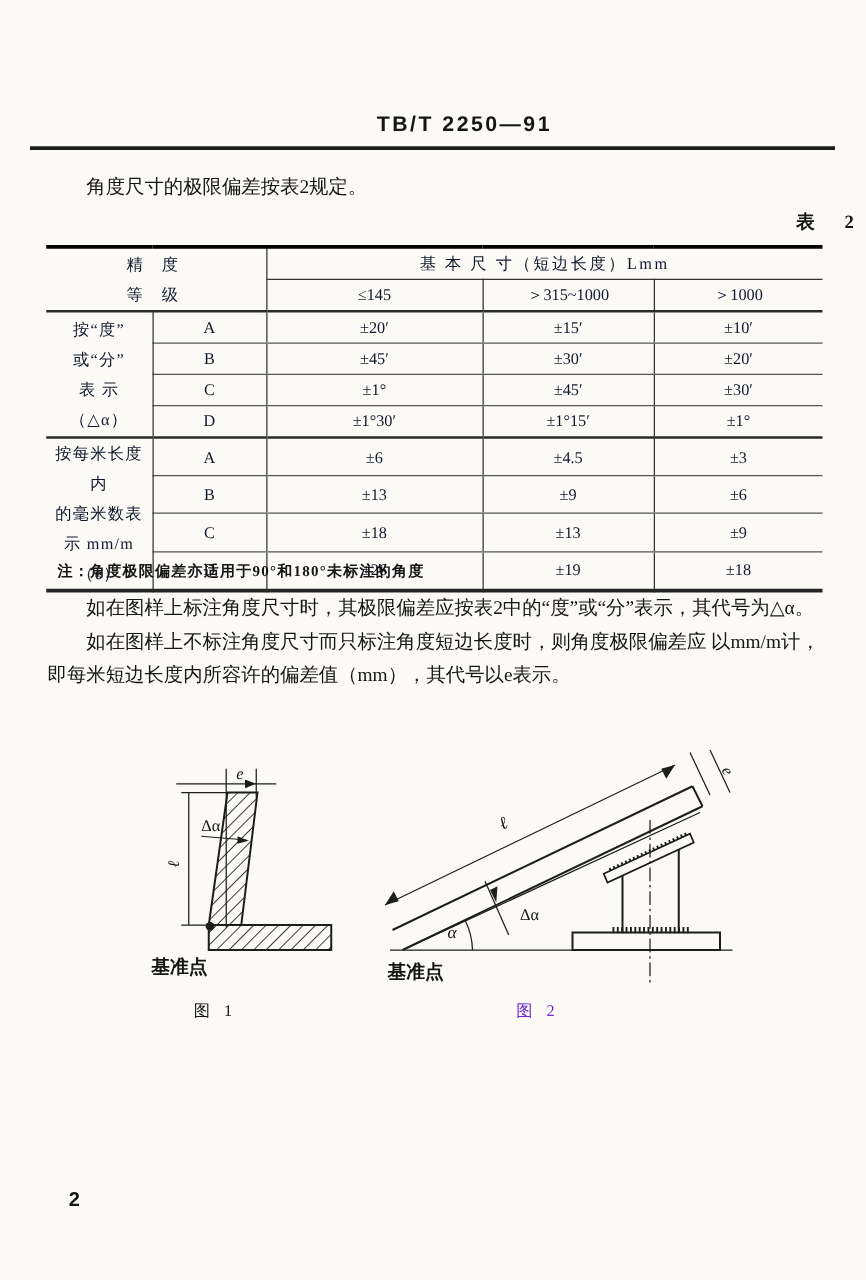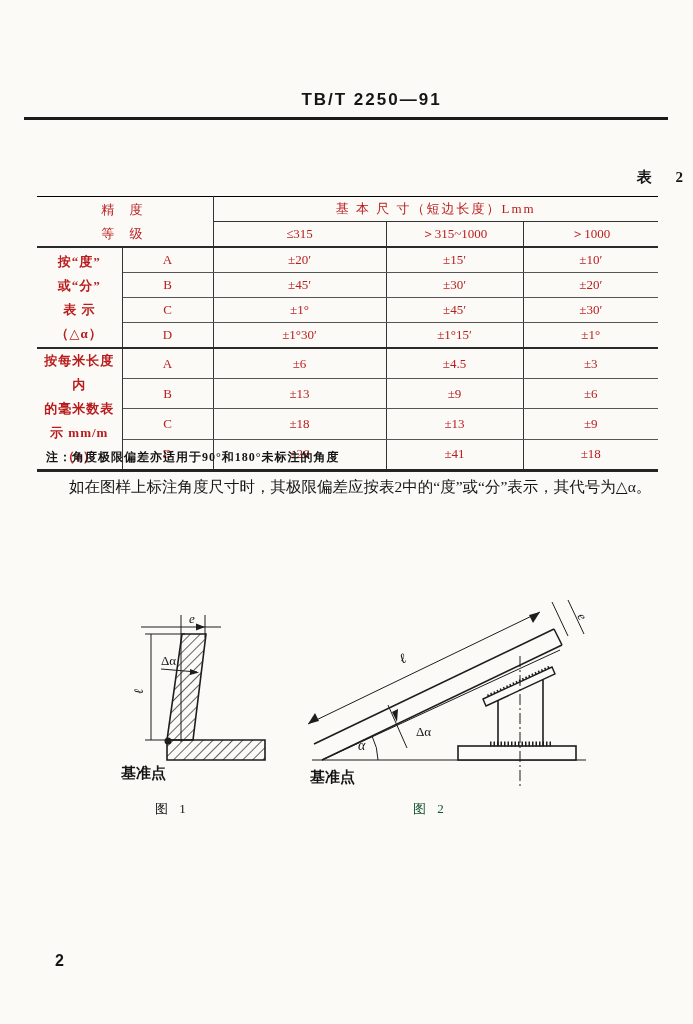--- a/index.html
+++ b/index.html
@@ -16,58 +16,59 @@
     padding-left:25px;
   }
   .head-rule{position:absolute; top:117px; left:24px; width:644px; height:3px; background:#1b1b1b;}
   
   .intro{position:absolute; top:139px; left:38px; width:622px; font-size:15.5px; text-indent:2em;}
   .table-title{position:absolute; top:168px; left:0; width:100%; text-align:right; font-size:15px; font-weight:bold;}
   .table-title span{letter-spacing:10px;}
   
   .tbl-wrap{position:absolute; top:196px; left:37px; width:621px;}
   table.spec{border-collapse:collapse; width:621px; table-layout:fixed;
-    font-size:13px; color:#b91c1c;
-    border-top:1px solid #000000; border-bottom:3px solid #242424;}
+    font-size:13px; color:#0f172a;
+    border-top:3px solid #000000; border-bottom:3px solid #242424;}
   table.spec td{padding:0 4px; text-align:center; vertical-align:middle; height:24px;}
   td.corner{border-right:1px solid #333; border-bottom:2px solid #2a2a2a; line-height:24px; letter-spacing:6px;}
   td.spanhead{border-bottom:1px solid #333; height:27px; letter-spacing:2px;}
   td.subcol{border-left:1px solid #333; border-bottom:2px solid #2a2a2a; height:26px;}
   td.subcol:first-child{border-left:none;}
   td.glabel{border-right:1px solid #333; text-align:left; padding-left:6px; font-size:13px;}
   td.glabel .ln{display:block; line-height:24px; letter-spacing:1px;}
   td.grade{border-bottom:1px solid #555;}
   td.val{border-left:1px solid #333; border-bottom:1px solid #555;}
   tr.grp-end td.grade, tr.grp-end td.val{border-bottom:2px solid #2a2a2a;}
   tr.last td.grade, tr.last td.val{border-bottom:none;}
-  td.glabel{border-bottom:2px solid #2a2a2a;font-weight:bold;}
+  td.glabel{border-bottom:2px solid #2a2a2a;}
   td.glabel.lastg{border-bottom:none;}
   
   .note{position:absolute; top:449px; left:46px; font-size:12px; font-weight:bold; letter-spacing:1px;}
   .paras{position:absolute; top:473px; left:38px; width:624px; font-size:15.5px; line-height:27px;}
   .paras p{margin:0; text-indent:2em;}
   
   .fig{position:absolute;}
   .fig svg{display:block;}
   .caption{position:absolute; font-size:13px; letter-spacing:4px;text-align:center;}
-  .caption.faint{color:#14532d;}
+  .caption.faint{color:#6d28d9;}
   .page-number{position:absolute; top:952px; left:55px; font-size:16px; font-weight:bold;
     font-family:"Liberation Sans","DejaVu Sans",sans-serif;}
   .dim{stroke:#1d1d1d; stroke-width:1; fill:none;}
   .thick{stroke:#1d1d1d; stroke-width:1.6; fill:none;}
   .svgtext{font-family:"Liberation Serif","DejaVu Serif",serif; fill:#151515;}
 </style>
 </head>
 <body>
 
 <div class="page">
 
   <div class="doc-number">TB/T 2250—91</div>
   <div class="head-rule"></div>
 
+  <div class="intro">角度尺寸的极限偏差按表2规定。</div>
 
   <div class="table-title"><span>表 2</span></div>
 
   <div class="tbl-wrap">
     <table class="spec">
       <colgroup>
         <col style="width:85px">
           <col style="width:91px">
         <col style="width:173px">
           <col style="width:137px">
@@ -75,21 +76,21 @@
       </colgroup>
       <tbody>
           <tr>
         <td class="corner" colspan="2" rowspan="2">
           <span>精  度</span><br>
           <span>等  级</span>
         </td>
         <td class="spanhead" colspan="3">基 本 尺 寸（短边长度）Lmm</td>
       </tr>
       <tr>
-        <td class="subcol">≤315</td>
+        <td class="subcol">≤145</td>
         <td class="subcol">＞315~1000</td>
         <td class="subcol">＞1000</td>
       </tr>
 
       <tr>
         <td class="glabel" rowspan="4">
           <span class="ln">按“度”</span>
           <span class="ln">或“分”</span>
           <span class="ln">表  示</span>
           <span class="ln">（△α）</span>
@@ -138,31 +139,32 @@
       </tr>
       <tr>
         <td class="grade">C</td>
         <td class="val">±18</td>
         <td class="val">±13</td>
         <td class="val">±9</td>
       </tr>
       <tr class="last">
         <td class="grade">D</td>
         <td class="val">±26</td>
-        <td class="val">±41</td>
+        <td class="val">±19</td>
         <td class="val">±18</td>
       </tr>
     </tbody>
       </table>
   </div>
 
   <div class="note">注：角度极限偏差亦适用于90°和180°未标注的角度</div>
 
   <div class="paras">
     <p>如在图样上标注角度尺寸时，其极限偏差应按表2中的“度”或“分”表示，其代号为△α。</p>
+    <p>如在图样上不标注角度尺寸而只标注角度短边长度时，则角度极限偏差应 以mm/m计，即每米短边长度内所容许的偏差值（mm），其代号以e表示。</p>
   </div>
 
   <div class="fig" style="left:95px; top:610px;">
     <svg width="195" height="182" viewBox="0 0 195 182">
       <defs>
         <pattern id="hatch" width="7" height="7" patternTransform="rotate(45)" patternUnits="userSpaceOnUse">
           <line x1="0" y1="0" x2="0" y2="7" stroke="#222" stroke-width="1.4"></line>
         </pattern>
       </defs>
 

